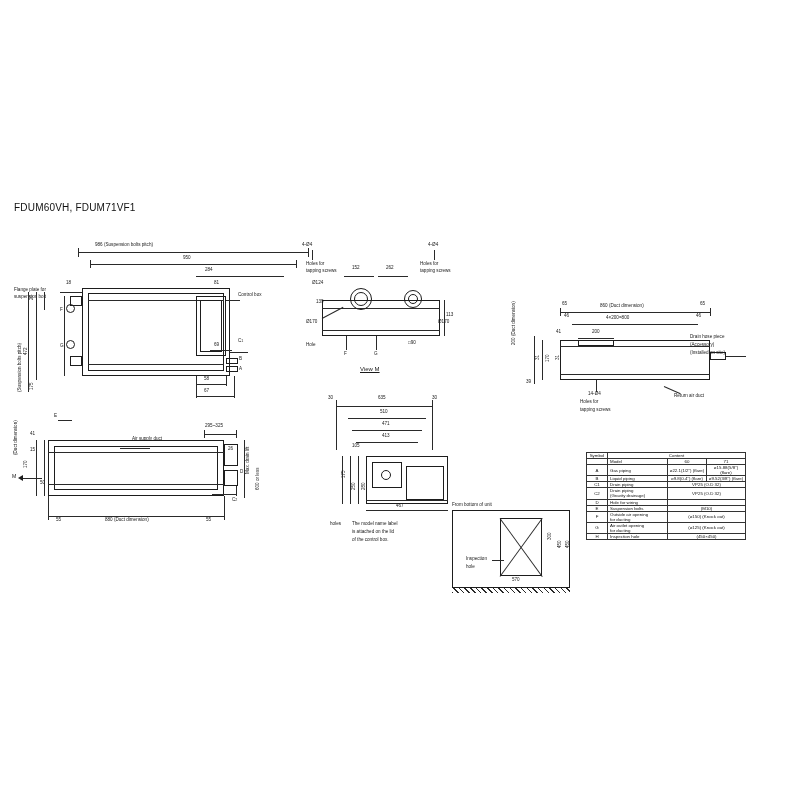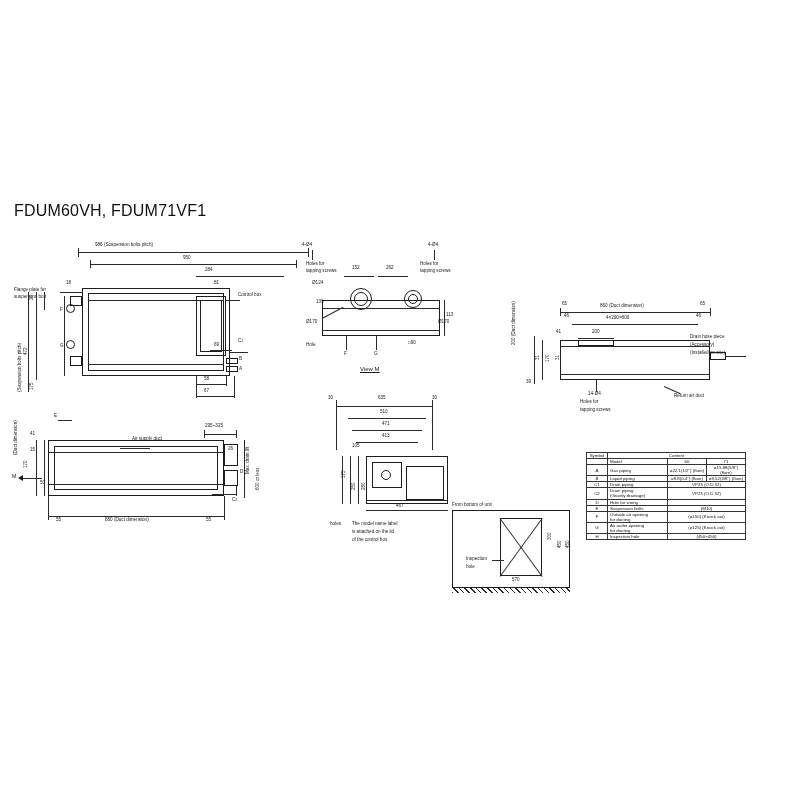--- a/index.html
+++ b/index.html
@@ -3,21 +3,21 @@
 <meta charset="utf-8">
 <style>
   html,body{margin:0;padding:0;}
   body{
     width:800px;height:800px;background:#ffffff;
     font-family:"Liberation Sans", sans-serif;
     color:#111;overflow:hidden;position:relative;
   }
   #sheet{position:absolute;left:0;top:0;width:800px;height:800px;}
   .t{position:absolute;white-space:pre;font-family:"Liberation Sans",sans-serif;color:#1a1a1a;line-height:1;}
-  .ttl{font-size:16px;letter-spacing:.2px;color:#111;}
+  .ttl{font-size:10px;letter-spacing:.2px;color:#111;}
   .lbl{font-size:4.6px;}
   .lbl5{font-size:5.2px;}
   .lbl6{font-size:6px;}
   .vert{transform-origin:left top;}
   .ln{position:absolute;background:#1d1d1d;}
   .hl{height:1px;}
   .vl{width:1px;}
   .thin{background:#2a2a2a;}
   .box{position:absolute;border:1px solid #1d1d1d;box-sizing:border-box;}
   .circ{position:absolute;border:1px solid #1d1d1d;border-radius:50%;box-sizing:border-box;}

